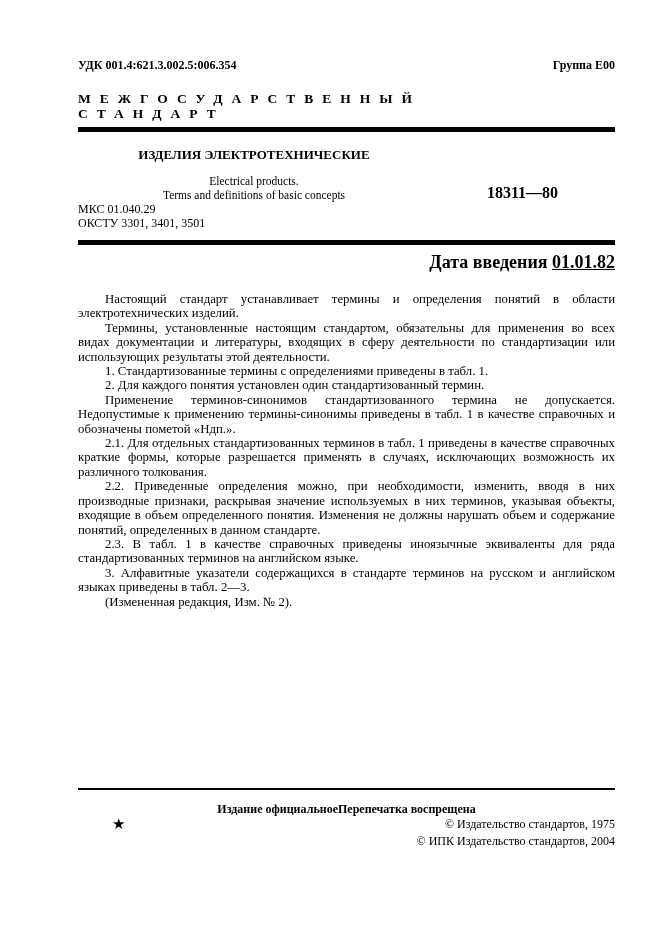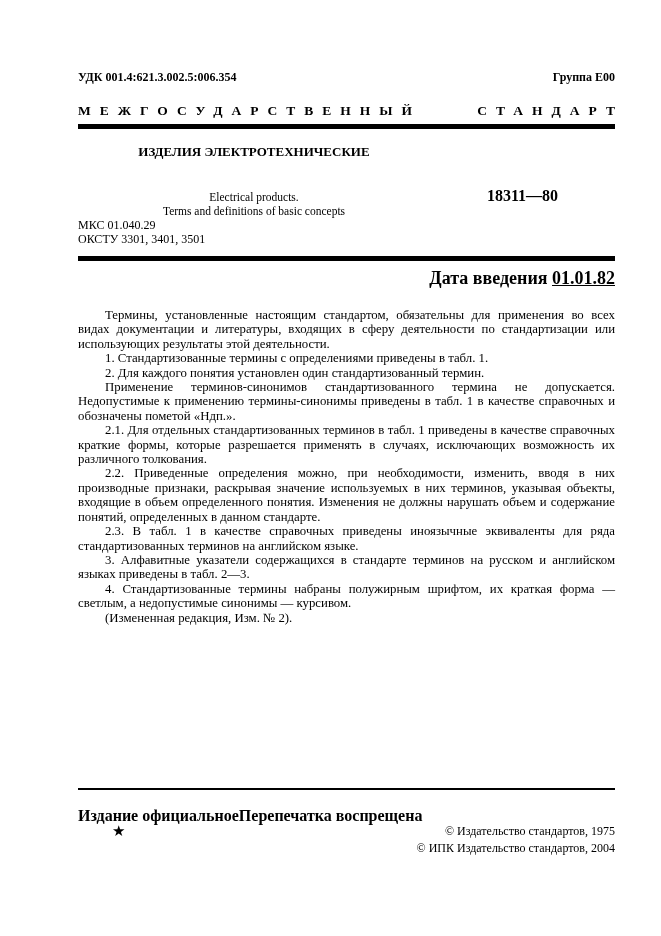--- a/index.html
+++ b/index.html
@@ -9,56 +9,57 @@
     height: 936px;
     position: relative;
     overflow: hidden;
     font-family: "Liberation Serif", "DejaVu Serif", serif;
     color: #000000;
   }
   .content {
     position: absolute;
     left: 78px;
     right: 46px;
-    top: 12px;
+    top: 0;
   }
   
   .udk-row {
     margin-top: 58px;
     display: flex;
     justify-content: space-between;
     font-weight: bold;
     font-size: 12px;
     line-height: 14px;
   }
   
   .standard-row {
     margin-top: 19px;
     display: flex;
     justify-content: space-between;
     font-weight: bold;
     font-size: 13.5px;
     line-height: 15px;
     white-space: nowrap;
+    flex-direction: column;
   }
   .standard-row .word { letter-spacing: 9px; margin-right: -9px; }
   .rule-thick {
     margin-top: 6px;
     height: 5px;
     background: #000000;
   }
   .rule-thick2 {
     margin-top: 10px;
     height: 5px;
     background: #000000;
   }
   
   .title-block {
     display: flex;
-    align-items: center;
+    align-items: flex-end;
   }
   .title-left {
     flex: 1 1 auto;
     text-align: center;
   }
   .title-right {
     width: 185px;
     flex: 0 0 185px;
     text-align: center;
   }
@@ -67,21 +68,21 @@
     font-weight: bold;
     font-size: 13px;
     line-height: 15px;
   }
   .subtitle-ru {
     margin-top: 13px;
     font-weight: bold;
     font-size: 12px;
     line-height: 14px;
   }
-  .title-en1 { margin-top: 32px; font-size: 11.5px; line-height: 13.5px; }
+  .title-en1 { margin-top: 13px; font-size: 11.5px; line-height: 13.5px; }
   .title-en2 { font-size: 11.5px; line-height: 13.5px; }
   .gost-designation {
     margin-top: 44px;
     font-weight: bold;
     font-size: 16px;
     line-height: 19px;
   }
   .codes {
     margin-top: 0;
     font-size: 12px;
@@ -106,25 +107,25 @@
   .doc-body p.revision-note { font-weight: normal; }
   
   .footer {
     position: absolute;
     left: 78px;
     right: 46px;
     top: 788px;
   }
   .footer-rule { height: 2px; background: #000000; }
   .footer-row {
-    margin-top: 19px;
-    display: flex;
-    justify-content: flex-start;
-    font-weight: bold;
-    font-size: 16px;
+    margin-top: 12px;
+    display: flex;
+    justify-content: center;
+    font-weight: bold;
+    font-size: 12px;
     line-height: 14px;
   }
   .footer-bottom {
     display: flex;
     justify-content: space-between;
     align-items: flex-start;
   }
   .star {
     margin-left: 34px;
     margin-top: 1px;
@@ -174,29 +175,29 @@
 
   <div class="rule-thick2"></div>
 
   <div class="date-row">
     <span>Дата введения</span>
     <span> </span>
     <span class="date-value">01.01.82</span>
   </div>
 
   <div class="doc-body">
+    <p>Настоящий стандарт устанавливает термины и определения понятий в области электротехнических изделий.</p>
     <p>Термины, установленные настоящим стандартом, обязательны для применения во всех видах документации и литературы, входящих в сферу деятельности по стандартизации или использующих результаты этой деятельности.</p>
     <p>1. Стандартизованные термины с определениями приведены в табл. 1.</p>
     <p>2. Для каждого понятия установлен один стандартизованный термин.</p>
     <p>Применение терминов-синонимов стандартизованного термина не допускается. Недопустимые к применению термины-синонимы приведены в табл. 1 в качестве справочных и обозначены пометой «Ндп.».</p>
     <p>2.1. Для отдельных стандартизованных терминов в табл. 1 приведены в качестве справочных краткие формы, которые разрешается применять в случаях, исключающих возможность их различного толкования.</p>
     <p>2.2. Приведенные определения можно, при необходимости, изменить, вводя в них производные признаки, раскрывая значение используемых в них терминов, указывая объекты, входящие в объем определенного понятия. Изменения не должны нарушать объем и содержание понятий, определенных в данном стандарте.</p>
     <p>2.3. В табл. 1 в качестве справочных приведены иноязычные эквиваленты для ряда стандартизованных терминов на английском языке.</p>
     <p>3. Алфавитные указатели содержащихся в стандарте терминов на русском и английском языках приведены в табл. 2—3.</p>
-    <p>4. Стандартизованные термины набраны полужирным шрифтом, их краткая форма — светлым, а недопустимые синонимы — курсивом.</p>
     <p class="revision-note">(Измененная редакция, Изм. № 2).</p>
   </div>
 
 </div>
 
 <div class="footer">
   <div class="footer-rule"></div>
   <div class="footer-row">
     <span>Издание официальное</span>
     <span>Перепечатка воспрещена</span>

